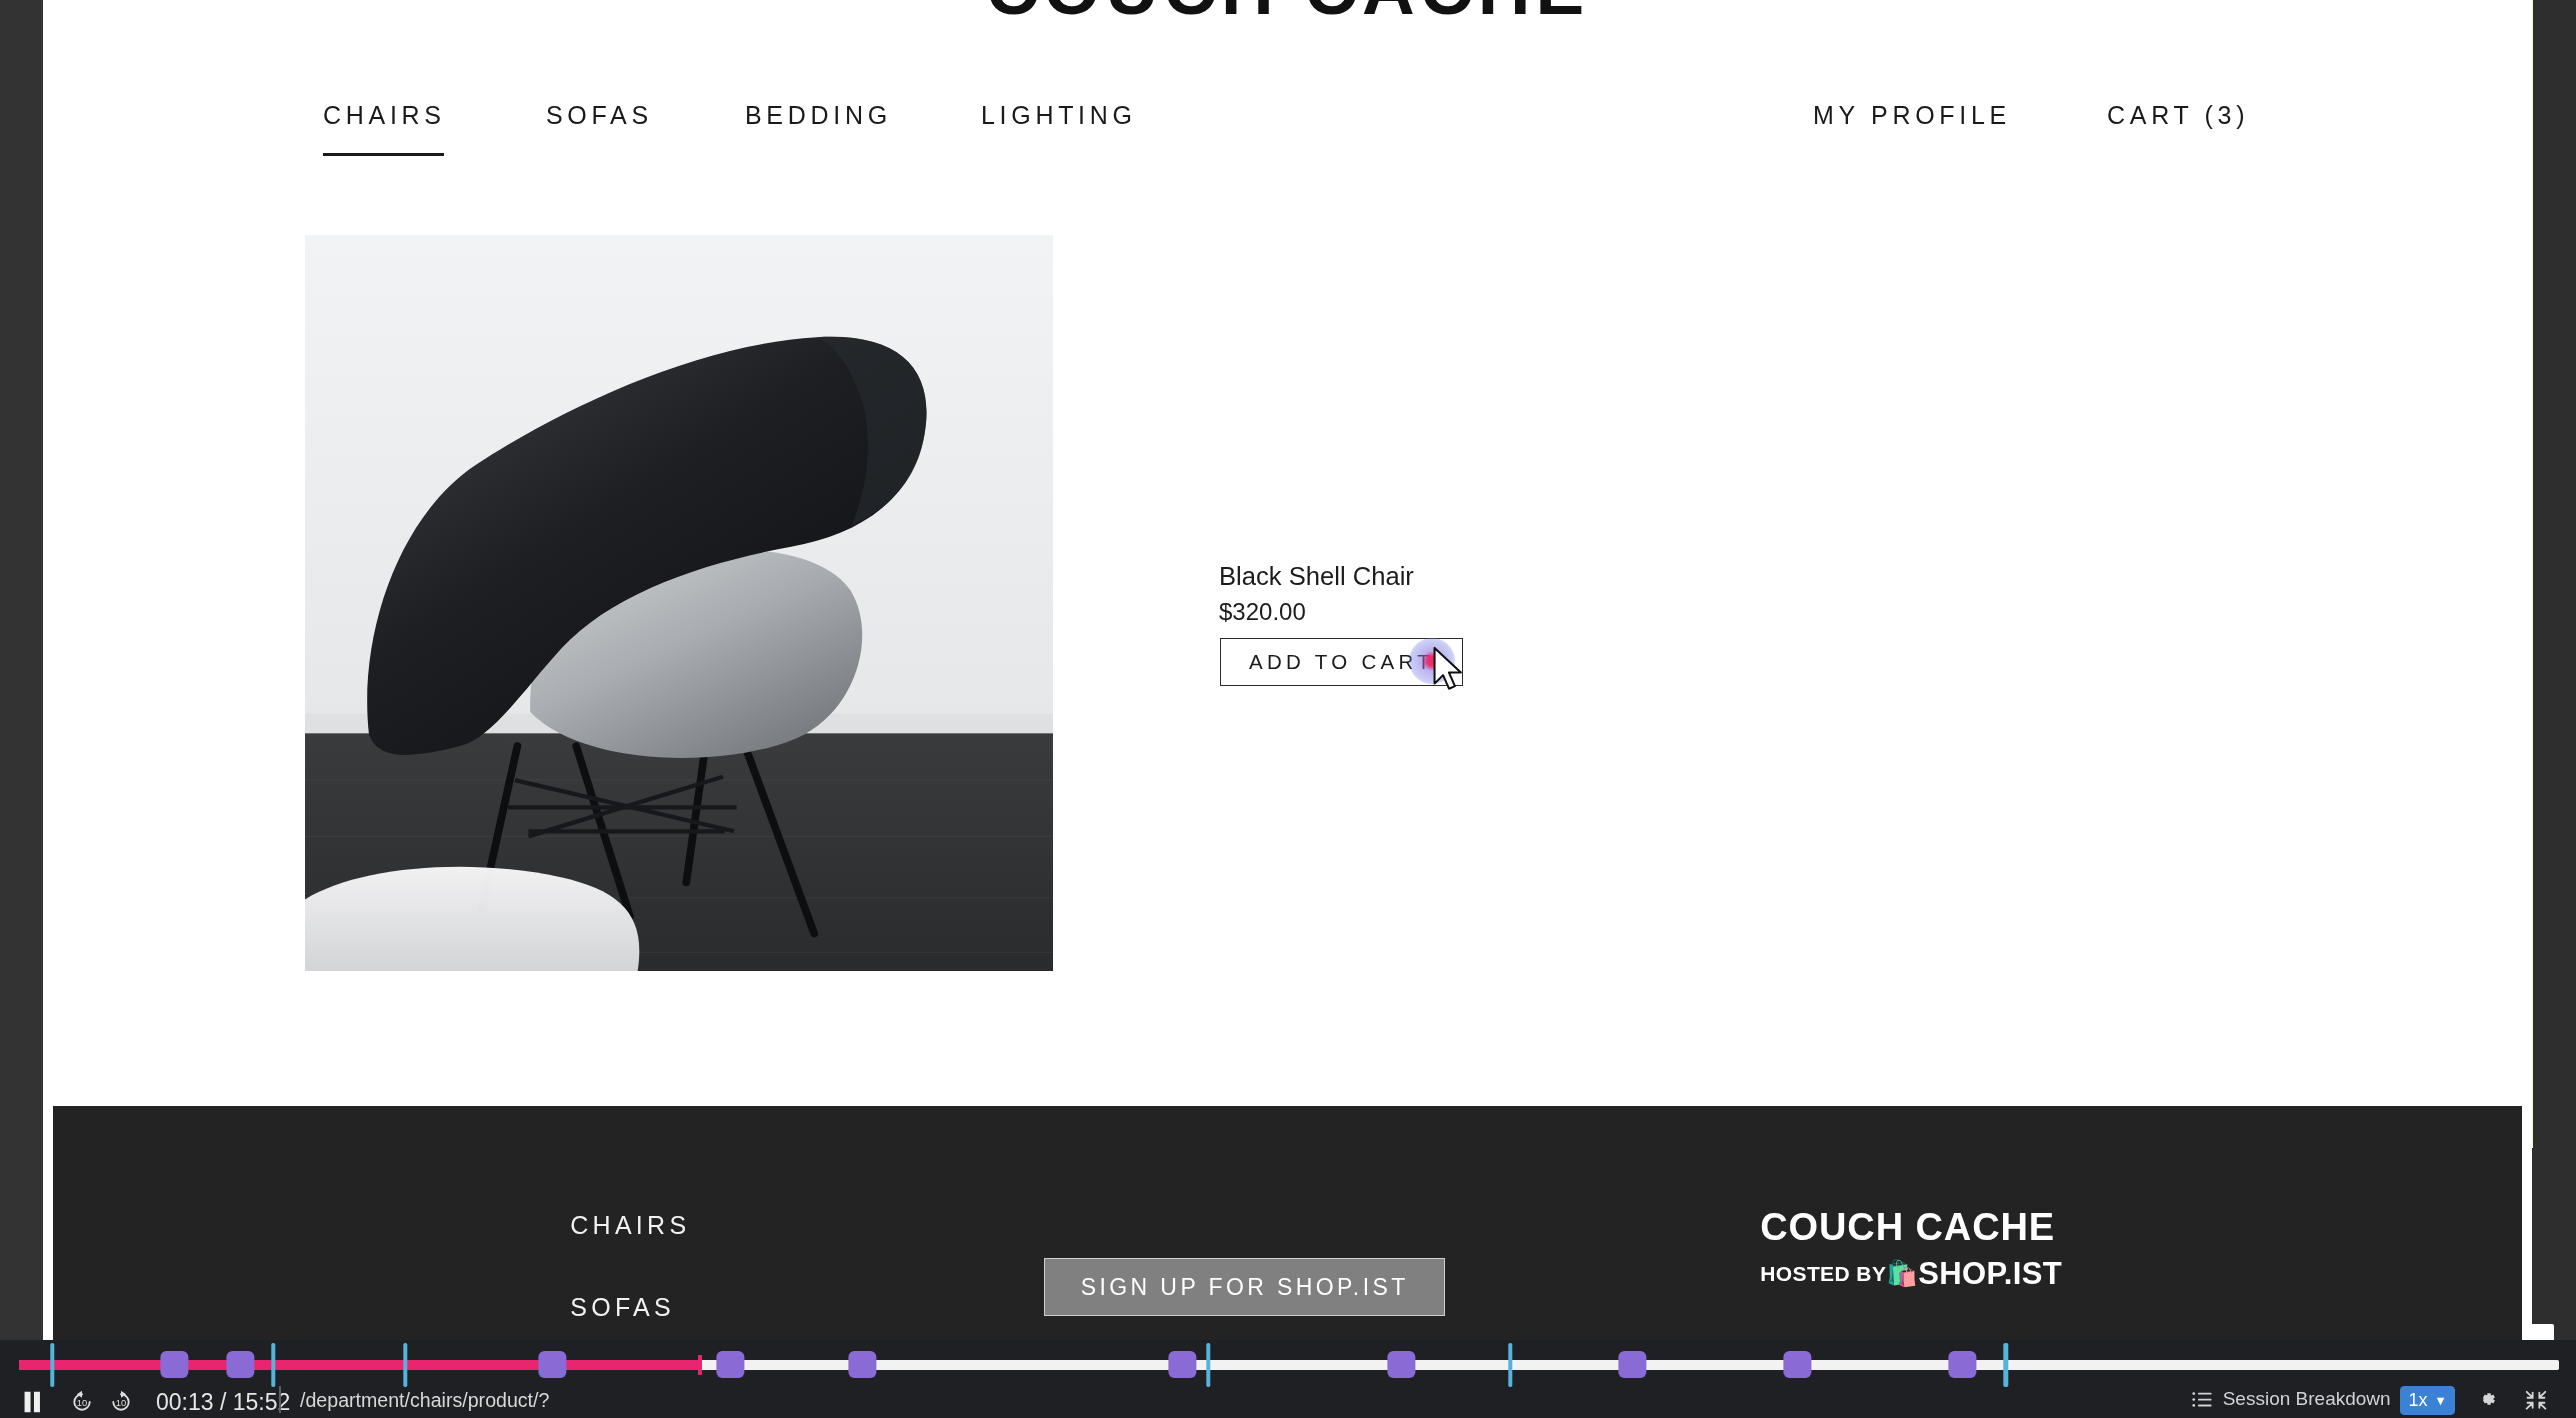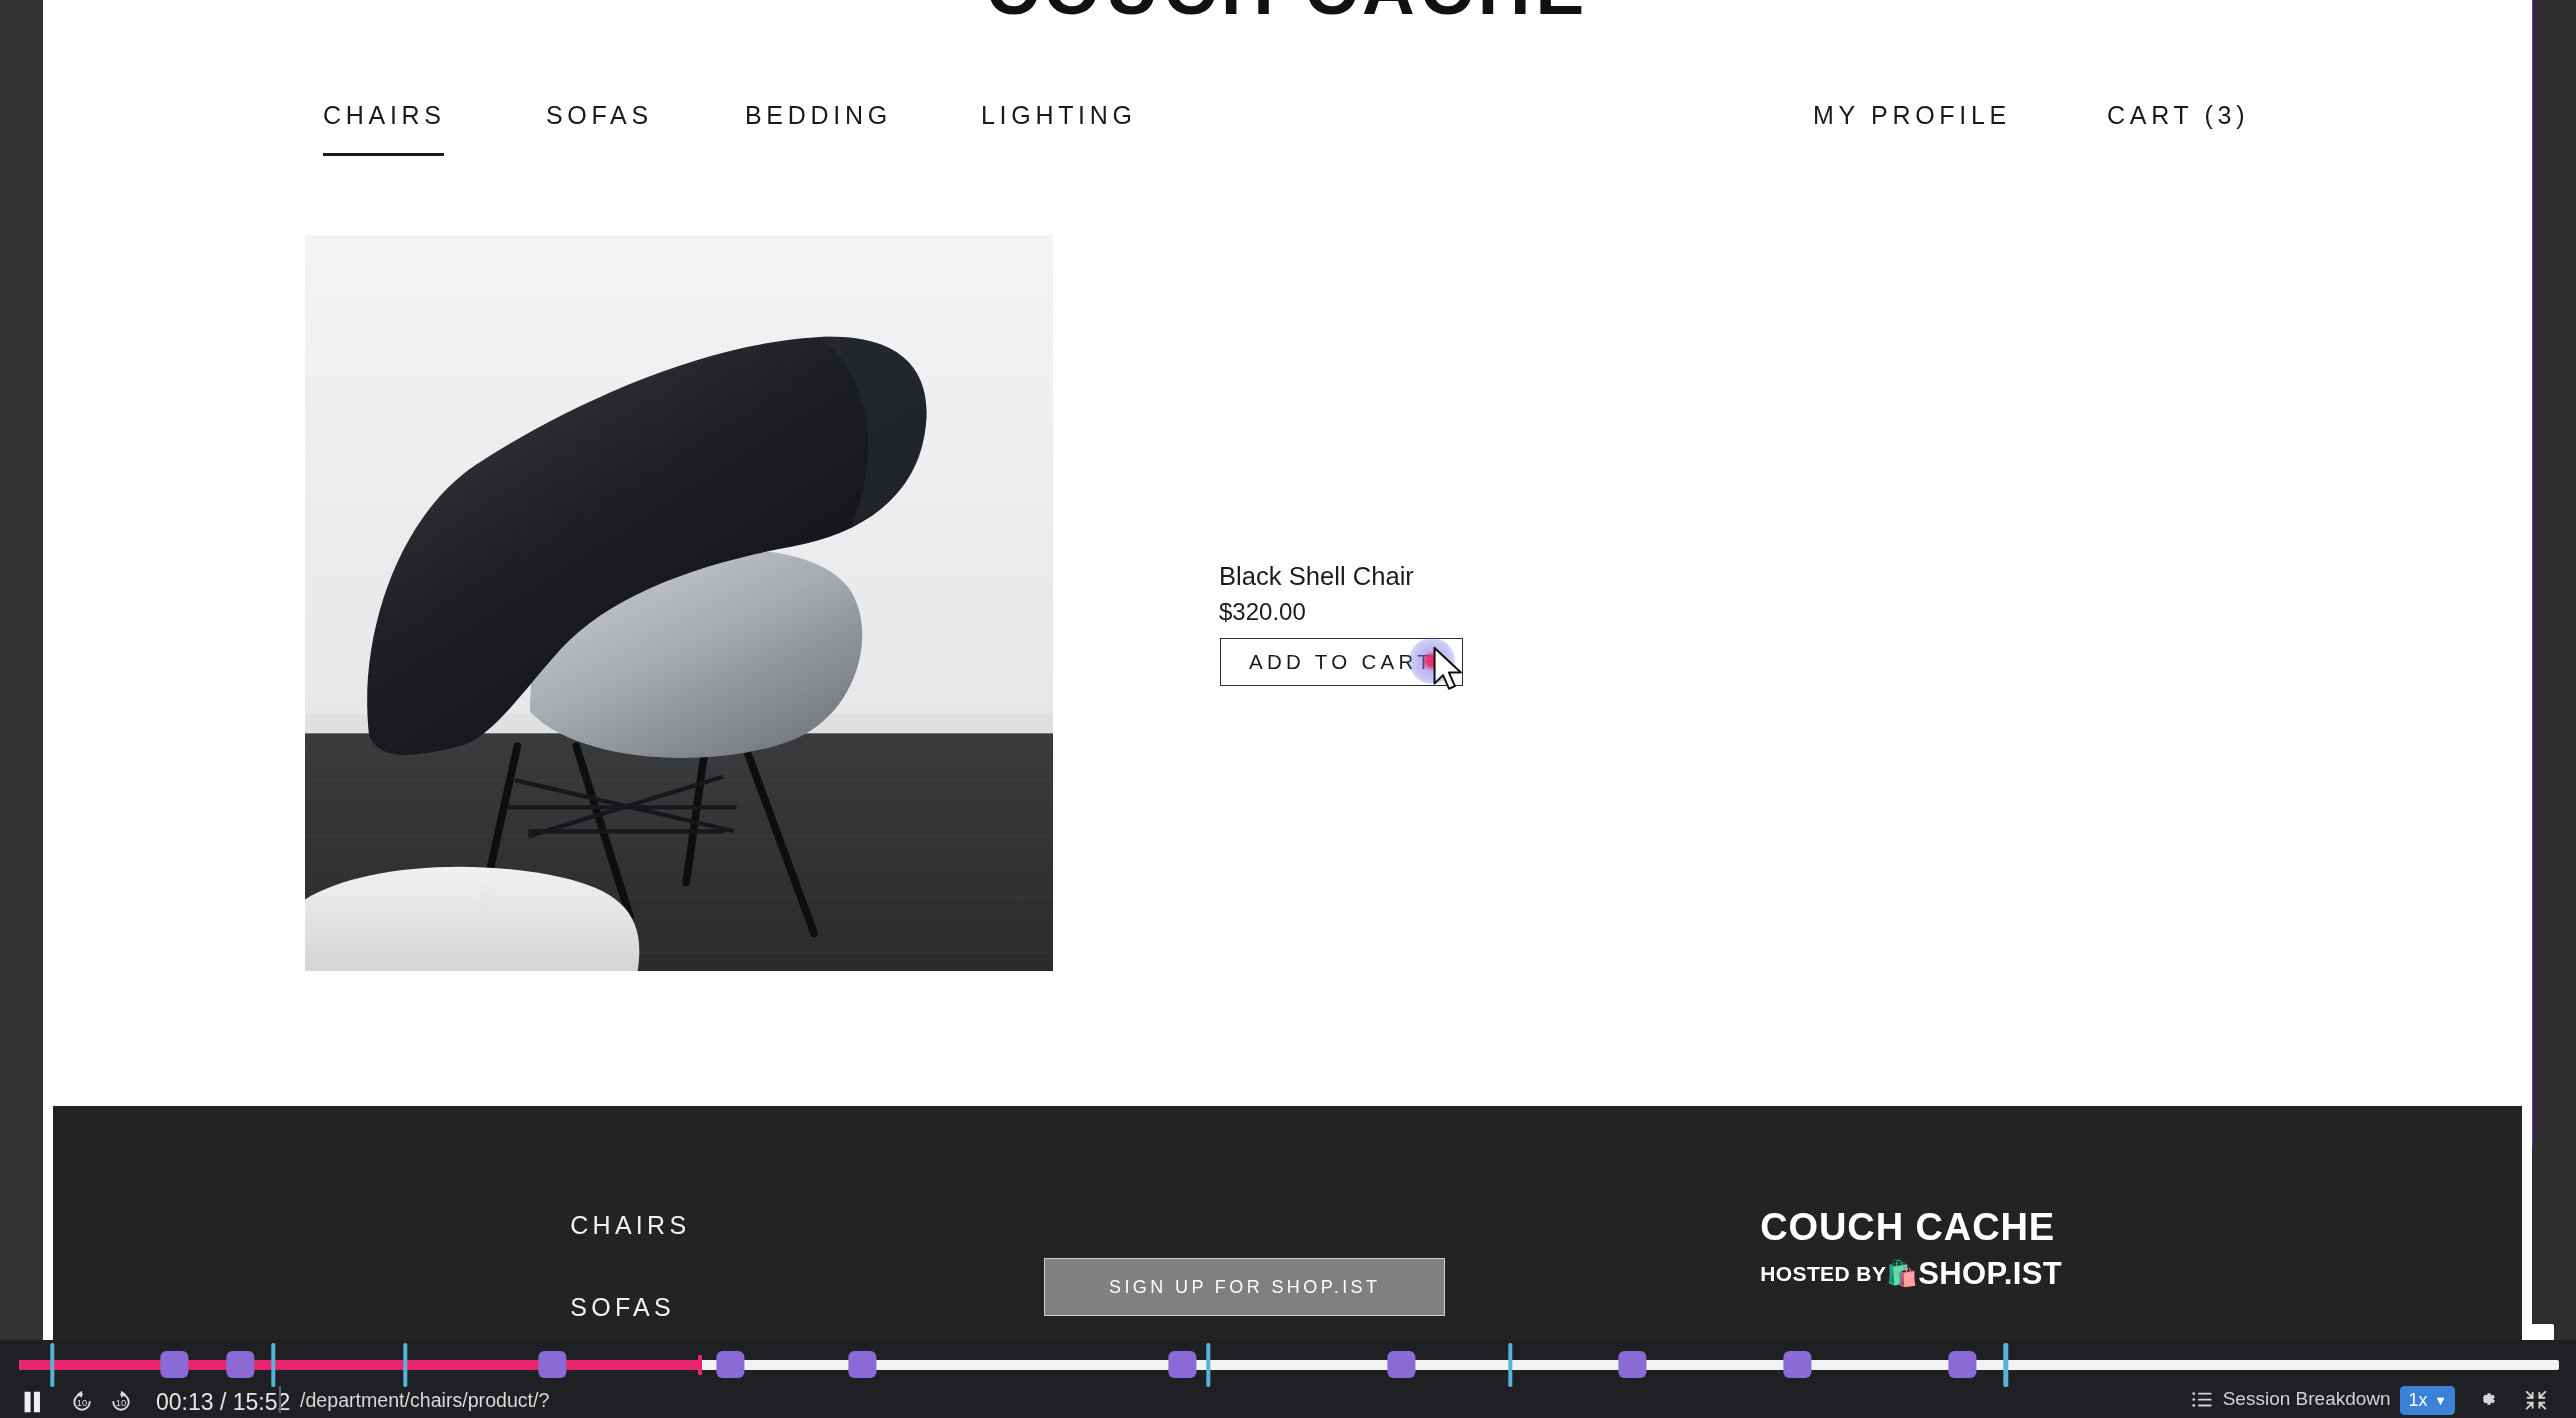--- a/index.html
+++ b/index.html
@@ -7,21 +7,21 @@
     width: 2576px; height: 1418px;
     background: #2c2c2c;
     font-family: "Liberation Sans", sans-serif;
     overflow: hidden;
   }
 
   
   #player {
     position: relative;
     width: 2576px; height: 1148px;
-    background: #6d28d9;
+    background: #fef9c3;
   }
 
   
   #gutter-left  { position:absolute; left:0;    top:0; width:43px;  height:1340px; background:#333333; }
   #gutter-right { position:absolute; left:2533px; top:0; width:43px; height:1340px; background:#2e2e2e; }
 
   
   #viewport {
     position: absolute;
     left: 43px; top: 0;
@@ -153,21 +153,21 @@
   #footer-chairs { left: 517px; top: 105px; }
   #footer-sofas  { left: 517px; top: 187px; }
 
   .signup-btn {
     position: absolute;
     left: 991px; top: 152px;
     width: 401px; height: 58px;
     background: #808080;
     border: 1.7px solid #cfcfcf;
     display: flex; align-items: center; justify-content: center;
-    font-size: 18px;
+    font-size: 23px;
     letter-spacing: 3.4px;
     color: #ffffff;
     font-stretch: condensed;
     cursor: pointer;
     white-space: nowrap;
   }
 
   .footer-brand {
     position: absolute;
     left: 1707px; top: 102px;

